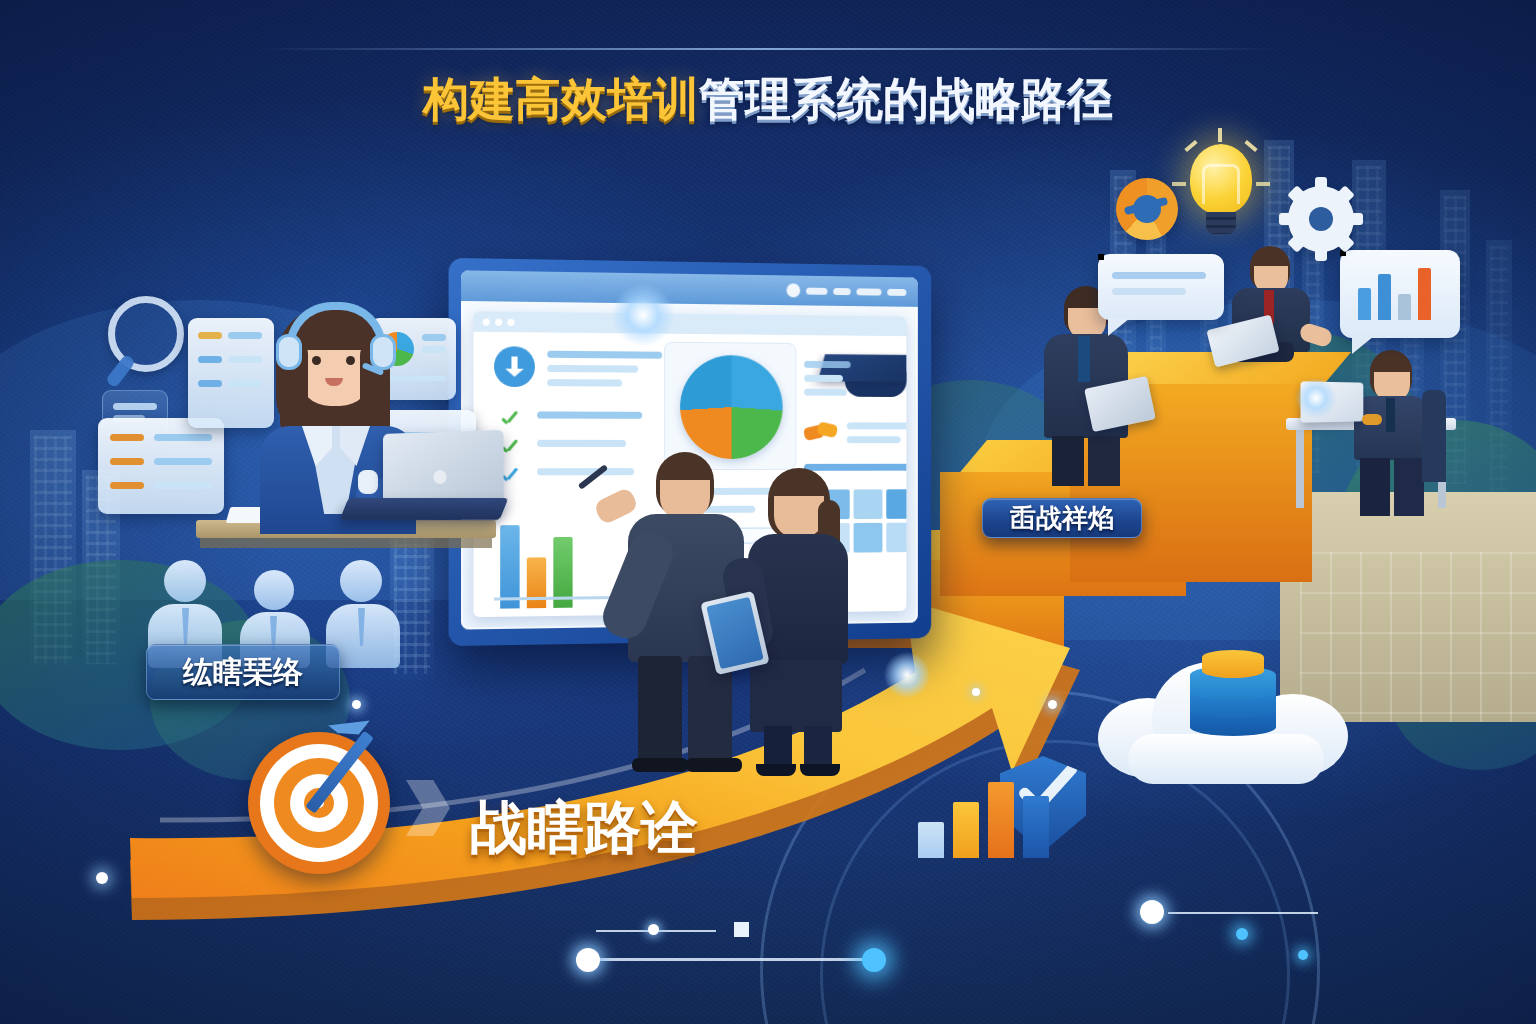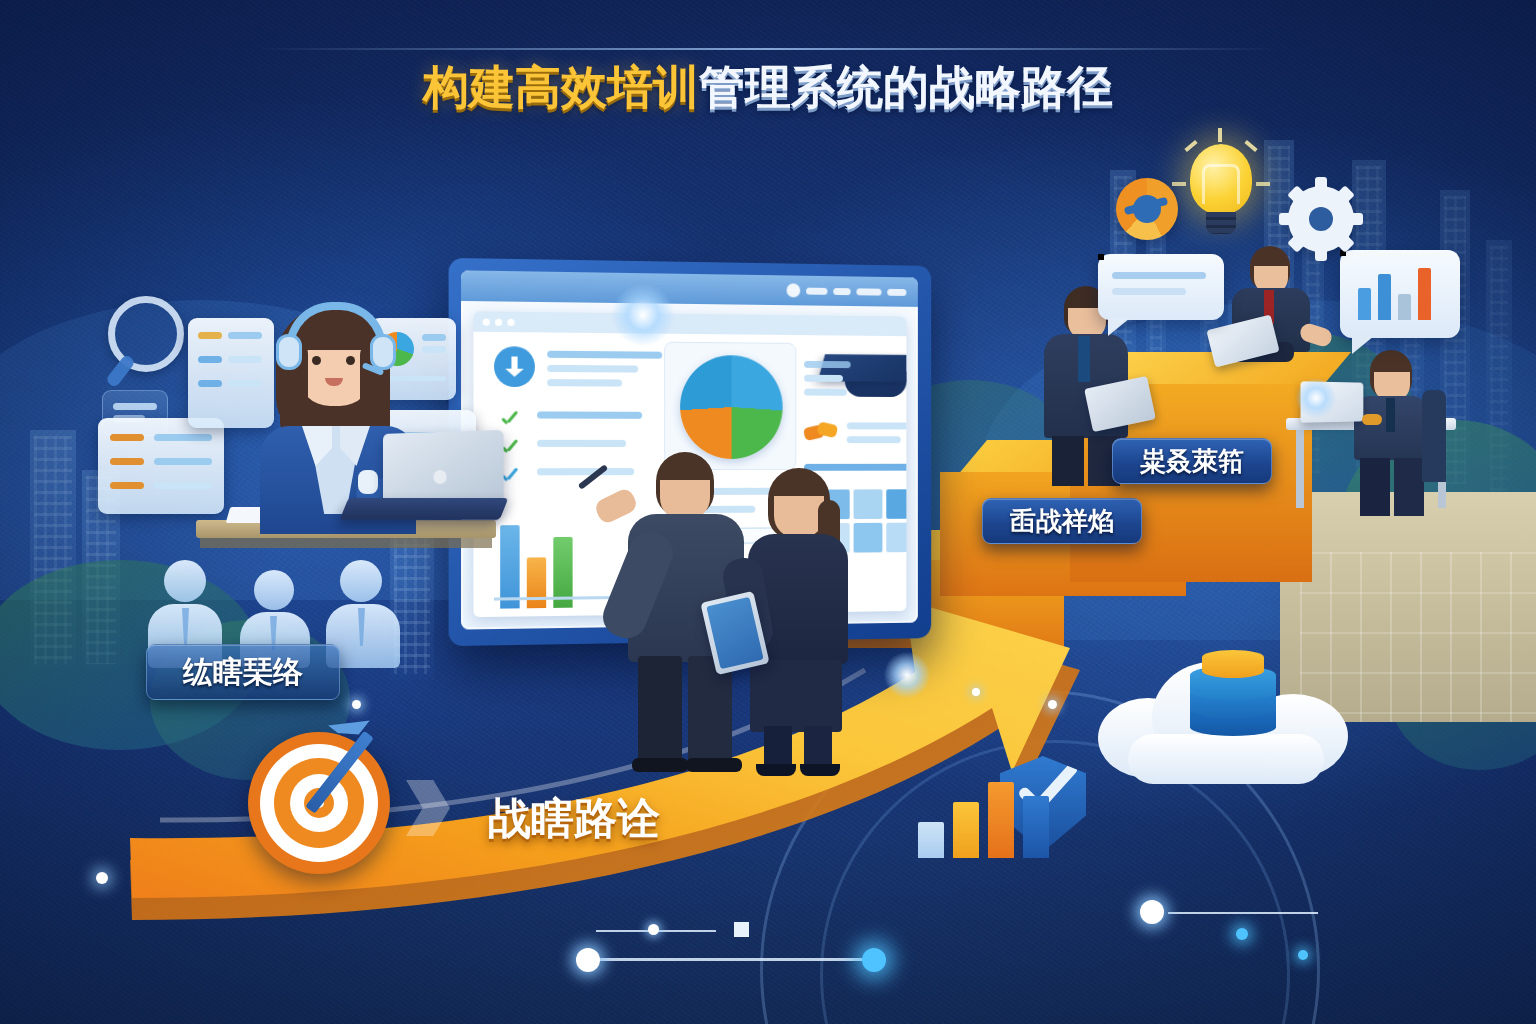--- a/index.html
+++ b/index.html
@@ -51,21 +51,21 @@
     text-shadow:
       0 3px 0 #9fb6dc, 0 5px 2px rgba(6,20,56,.85),
       0 0 26px rgba(150,195,255,.45);
     line-height:1.05; white-space:nowrap;
   }
   .title-rule{
     width:1020px; height:2px; margin:14px auto 0;
     background:linear-gradient(90deg,rgba(130,180,245,0),rgba(170,210,255,.75),rgba(130,180,245,0));
   }
   .title-sub{
-    margin-top:12px; font-size:46px; font-weight:bold; white-space:nowrap;
+    margin-top:24px; font-size:46px; font-weight:bold; white-space:nowrap;
     line-height:1.1;
   }
   .sub-gold{
     color:#fcc437;
     text-shadow:0 3px 0 #9a6c0c, 0 4px 6px rgba(6,20,56,.8), 0 0 16px rgba(255,205,80,.35);
   }
   .sub-white{
     color:#f2f7ff;
     text-shadow:0 3px 0 #7e9cc8, 0 4px 6px rgba(6,20,56,.8);
   }
@@ -468,22 +468,21 @@
   </div>
 
   <div style="position:absolute;left:1280px;top:492px;width:256px;height:230px;z-index:16;
               background:linear-gradient(180deg,#d8cfae,#b4ac8c)">
     <div style="position:absolute;left:20px;top:60px;right:0;bottom:0;
                 background:linear-gradient(160deg,rgba(120,165,215,.65),rgba(60,110,180,.45));
                 background-image:repeating-linear-gradient(90deg,rgba(255,255,255,.22) 0 2px,transparent 2px 30px),
                                  repeating-linear-gradient(180deg,rgba(255,255,255,.18) 0 2px,transparent 2px 40px)"></div>
   </div>
 
-  <div class="badge" style="left:982px;top:498px;width:160px;height:46px;font-size:26px;">臿战祥焰</div>
-  <div class="badge" style="left:1112px;top:438px;width:160px;height:46px;font-size:26px;">粜叒萊筘</div>
+  <div class="badge" style="left:982px;top:498px;width:160px;height:40px;font-size:26px;">臿战祥焰</div>
 
   <div class="person" style="left:1030px;top:286px;width:106px;height:200px;">
     <div class="head" style="left:34px;top:0;width:44px;height:50px;background:#3f2c22;border-radius:22px 22px 18px 18px"></div>
     <div style="position:absolute;left:38px;top:22px;width:38px;height:32px;border-radius:0 0 18px 18px;background:#eabf9c"></div>
     <div class="body" style="left:14px;top:48px;width:84px;height:104px;border-radius:20px 20px 4px 4px;background:linear-gradient(180deg,#2f3e5e,#22304c)"></div>
     <div style="position:absolute;left:48px;top:50px;width:12px;height:46px;background:#1b4a7e"></div>
     <div style="position:absolute;left:22px;top:150px;width:32px;height:50px;background:#1a2238"></div>
     <div style="position:absolute;left:58px;top:150px;width:32px;height:50px;background:#1f283f"></div>
     <div style="position:absolute;left:58px;top:96px;width:64px;height:44px;border-radius:4px;background:linear-gradient(150deg,#e5ecf5,#bdcad9);transform:rotate(-12deg);box-shadow:0 4px 10px rgba(4,16,48,.35)"></div>
   </div>
@@ -593,21 +592,21 @@
     <div style="position:absolute;inset:42px;border-radius:50%;background:#fff"></div>
     <div style="position:absolute;inset:56px;border-radius:50%;background:#ef8a21"></div>
     <div style="position:absolute;inset:66px;border-radius:50%;background:#fff"></div>
     <div style="position:absolute;left:56px;top:-18px;width:12px;height:96px;background:linear-gradient(180deg,#3f7fd0,#2a5ea8);transform:rotate(38deg);transform-origin:bottom center;border-radius:3px"></div>
     <div style="position:absolute;left:86px;top:-24px;width:30px;height:30px;background:#5e9ee0;clip-path:polygon(0 100%,100% 0,100% 60%,40% 100%);transform:rotate(38deg)"></div>
   </div>
 
   <div style="position:absolute;left:406px;top:780px;width:44px;height:56px;z-index:29;
               background:rgba(255,255,255,.30);clip-path:polygon(0 0,62% 0,100% 50%,62% 100%,0 100%,38% 50%)"></div>
 
-  <div style="position:absolute;left:488px;top:790px;font-size:43px;font-weight:bold;color:#fff;z-index:31;
+  <div style="position:absolute;left:470px;top:790px;font-size:57px;font-weight:bold;color:#fff;z-index:31;
               text-shadow:0 3px 0 #b5650c, 0 5px 10px rgba(80,35,0,.55);white-space:nowrap">战瞎路诠</div>
 
 
   <div class="cloud" style="left:1098px;top:648px;width:250px;height:130px;">
     <i style="left:0;top:50px;width:100px;height:80px"></i>
     <i style="left:54px;top:14px;width:120px;height:112px"></i>
     <i style="left:140px;top:46px;width:110px;height:84px"></i>
     <i style="left:30px;top:86px;width:196px;height:50px;border-radius:28px"></i>
   </div>
   <div class="db" style="left:1174px;top:650px;width:100px;height:100px;">

